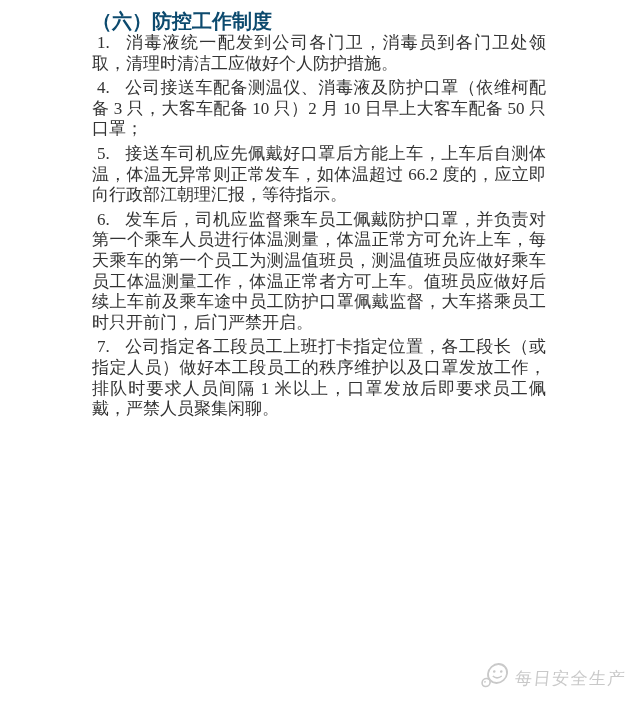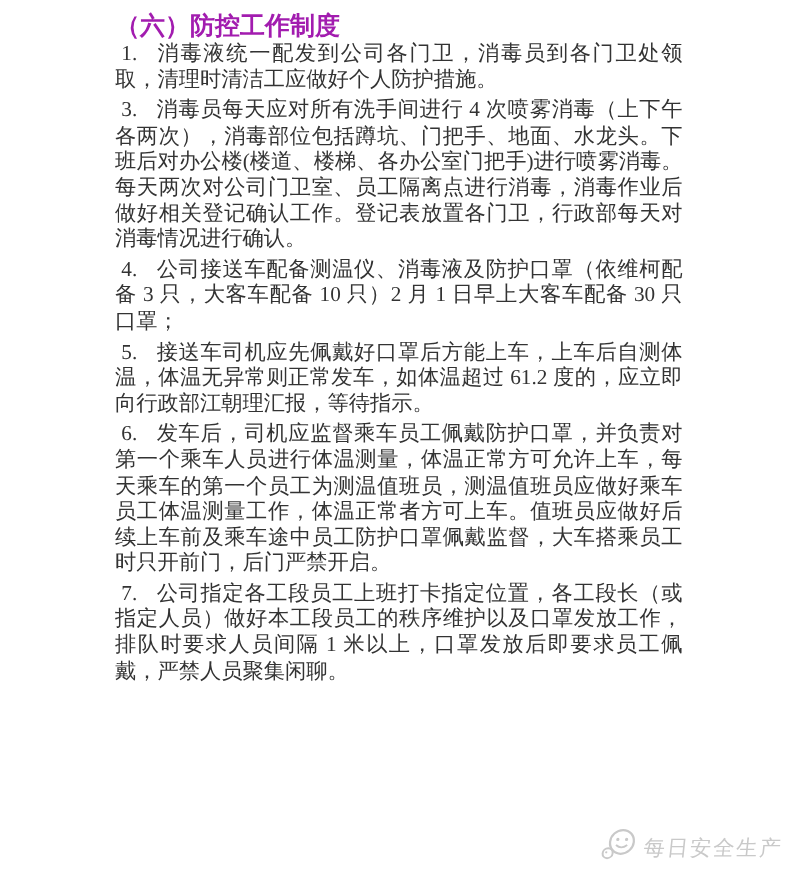--- a/index.html
+++ b/index.html
@@ -27,21 +27,21 @@
   }
   .para:last-of-type { margin-bottom: 0; }
   .num {
     padding-right: 15px;
   }
   .heading {
     margin: 0;
     font-size: 20px;
     line-height: 24px;
     font-weight: bold;
-    color: #a21caf;
+    color: #0c4a6e;
     text-indent: 0;
   }
   .watermark {
     position: absolute;
     top: 660px;
     right: 14px;
     display: flex;
     align-items: center;
     color: #c9c9c9;
     font-family: "Liberation Sans", "DejaVu Sans", sans-serif;
@@ -57,25 +57,24 @@
 
 <div class="page">
 
 
 
   <p class="para heading">（六）防控工作制度</p>
 
   <p class="para"><span class="num">1.</span><span>消毒液统一配发到公司各门卫，消毒员到各门卫处领取，清理时清洁工应做好个人防护措施。</span></p>
 
 
-  <p class="para"><span class="num">3.</span><span>消毒员每天应对所有洗手间进行 4 次喷雾消毒（上下午各两次），消毒部位包括蹲坑、门把手、地面、水龙头。下班后对办公楼(楼道、楼梯、各办公室门把手)进行喷雾消毒。每天两次对公司门卫室、员工隔离点进行消毒，消毒作业后做好相关登记确认工作。登记表放置各门卫，行政部每天对消毒情况进行确认。</span></p>
 
-  <p class="para"><span class="num">4.</span><span>公司接送车配备测温仪、消毒液及防护口罩（依维柯配备 3 只，大客车配备 10 只）2 月 1 日早上大客车配备 30 只口罩；</span></p>
+  <p class="para"><span class="num">4.</span><span>公司接送车配备测温仪、消毒液及防护口罩（依维柯配备 3 只，大客车配备 10 只）2 月 10 日早上大客车配备 50 只口罩；</span></p>
 
-  <p class="para"><span class="num">5.</span><span>接送车司机应先佩戴好口罩后方能上车，上车后自测体温，体温无异常则正常发车，如体温超过 61.2 度的，应立即向行政部江朝理汇报，等待指示。</span></p>
+  <p class="para"><span class="num">5.</span><span>接送车司机应先佩戴好口罩后方能上车，上车后自测体温，体温无异常则正常发车，如体温超过 66.2 度的，应立即向行政部江朝理汇报，等待指示。</span></p>
 
   <p class="para"><span class="num">6.</span><span>发车后，司机应监督乘车员工佩戴防护口罩，并负责对第一个乘车人员进行体温测量，体温正常方可允许上车，每天乘车的第一个员工为测温值班员，测温值班员应做好乘车员工体温测量工作，体温正常者方可上车。值班员应做好后续上车前及乘车途中员工防护口罩佩戴监督，大车搭乘员工时只开前门，后门严禁开启。</span></p>
 
   <p class="para"><span class="num">7.</span><span>公司指定各工段员工上班打卡指定位置，各工段长（或指定人员）做好本工段员工的秩序维护以及口罩发放工作，排队时要求人员间隔 1 米以上，口罩发放后即要求员工佩戴，严禁人员聚集闲聊。</span></p>
 
   <div class="watermark">
     <span class="wm-icon">
       <svg width="32" height="32" viewBox="0 0 32 32" fill="none" xmlns="http://www.w3.org/2000/svg">
         <circle cx="18" cy="13.5" r="9.5" stroke="#c9c9c9" stroke-width="1.8"></circle>
         <circle cx="14.5" cy="11.5" r="1.3" fill="#c9c9c9"></circle>

